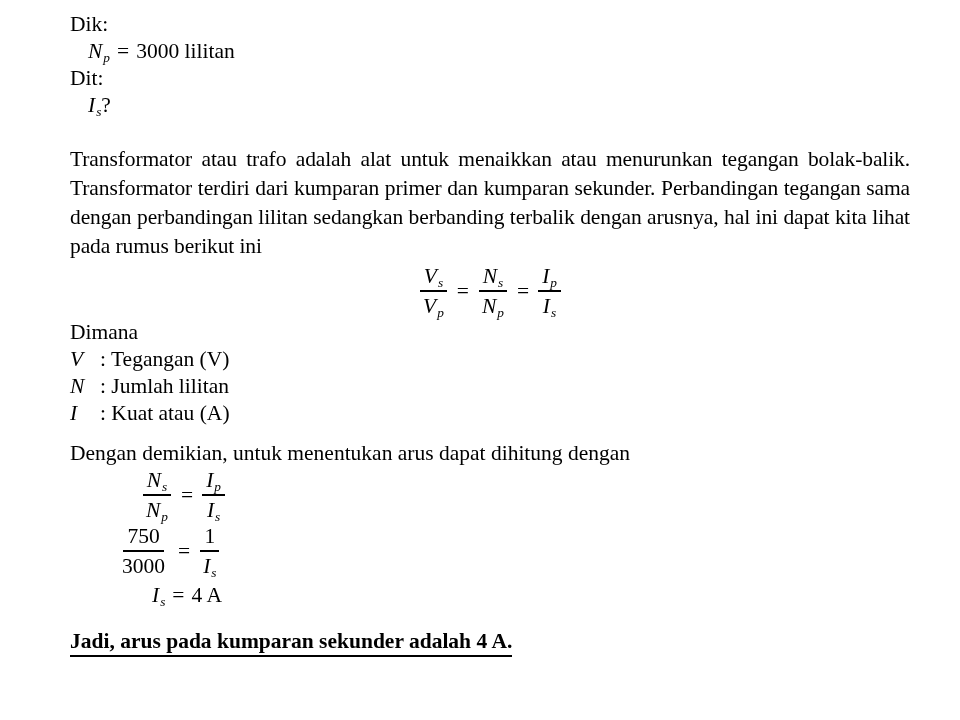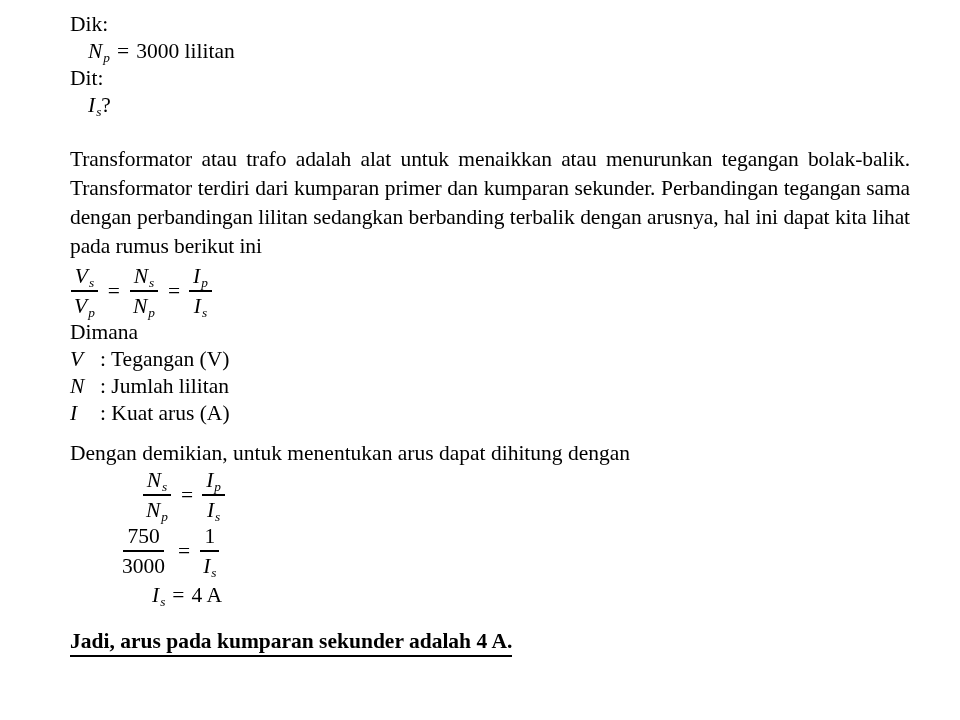--- a/index.html
+++ b/index.html
@@ -32,21 +32,21 @@
     line-height: 29px;
     letter-spacing: -0.1px;
   }
 
   .frac { display: inline-flex; flex-direction: column; align-items: center; }
   .frac .num { display: block; padding: 0 4px 3px; border-bottom: 2px solid #000; line-height: 22px; text-align: center; }
   .frac .den { display: block; padding: 3px 4px 0; line-height: 22px; text-align: center; }
 
   .math-row { display: flex; align-items: center; }
   .math-row .meq { margin: 0 9px; }
-  .math-center { width: 840px; margin: 4px 0 2px 0; }
+  .math-center { justify-content: center; width: 840px; margin: 4px 0 2px 0; }
 
   .step1 { margin-left: 72px; margin-top: 2px; }
   .step2 { margin-left: 48px; margin-top: 4px; }
   .step3 { margin-left: 82px; margin-top: 5px; }
 
   .legend-sym { display: inline-block; width: 30px; }
 
   .intro { margin-top: 13px; white-space: nowrap; }
 
   .conclusion { margin-top: 20px; }
@@ -94,21 +94,21 @@
   </div>
 
   <div class="line">Dimana</div>
   <div class="line">
     <span class="legend-sym"><i class="msym">V</i></span><span>: Tegangan (V)</span>
   </div>
   <div class="line">
     <span class="legend-sym"><i class="msym">N</i></span><span>: Jumlah lilitan</span>
   </div>
   <div class="line">
-    <span class="legend-sym"><i class="msym">I</i></span><span>: Kuat arus (A)</span>
+    <span class="legend-sym"><i class="msym">I</i></span><span>: Kuat atau (A)</span>
   </div>
 
   <div class="line intro">Dengan demikian, untuk menentukan arus dapat dihitung dengan</div>
 
   <div class="math-row step1">
     <span class="frac">
       <span class="num"><i class="msym">N</i><sub class="msub">s</sub></span>
       <span class="den"><i class="msym">N</i><sub class="msub">p</sub></span>
     </span>
     <span class="meq">=</span>

